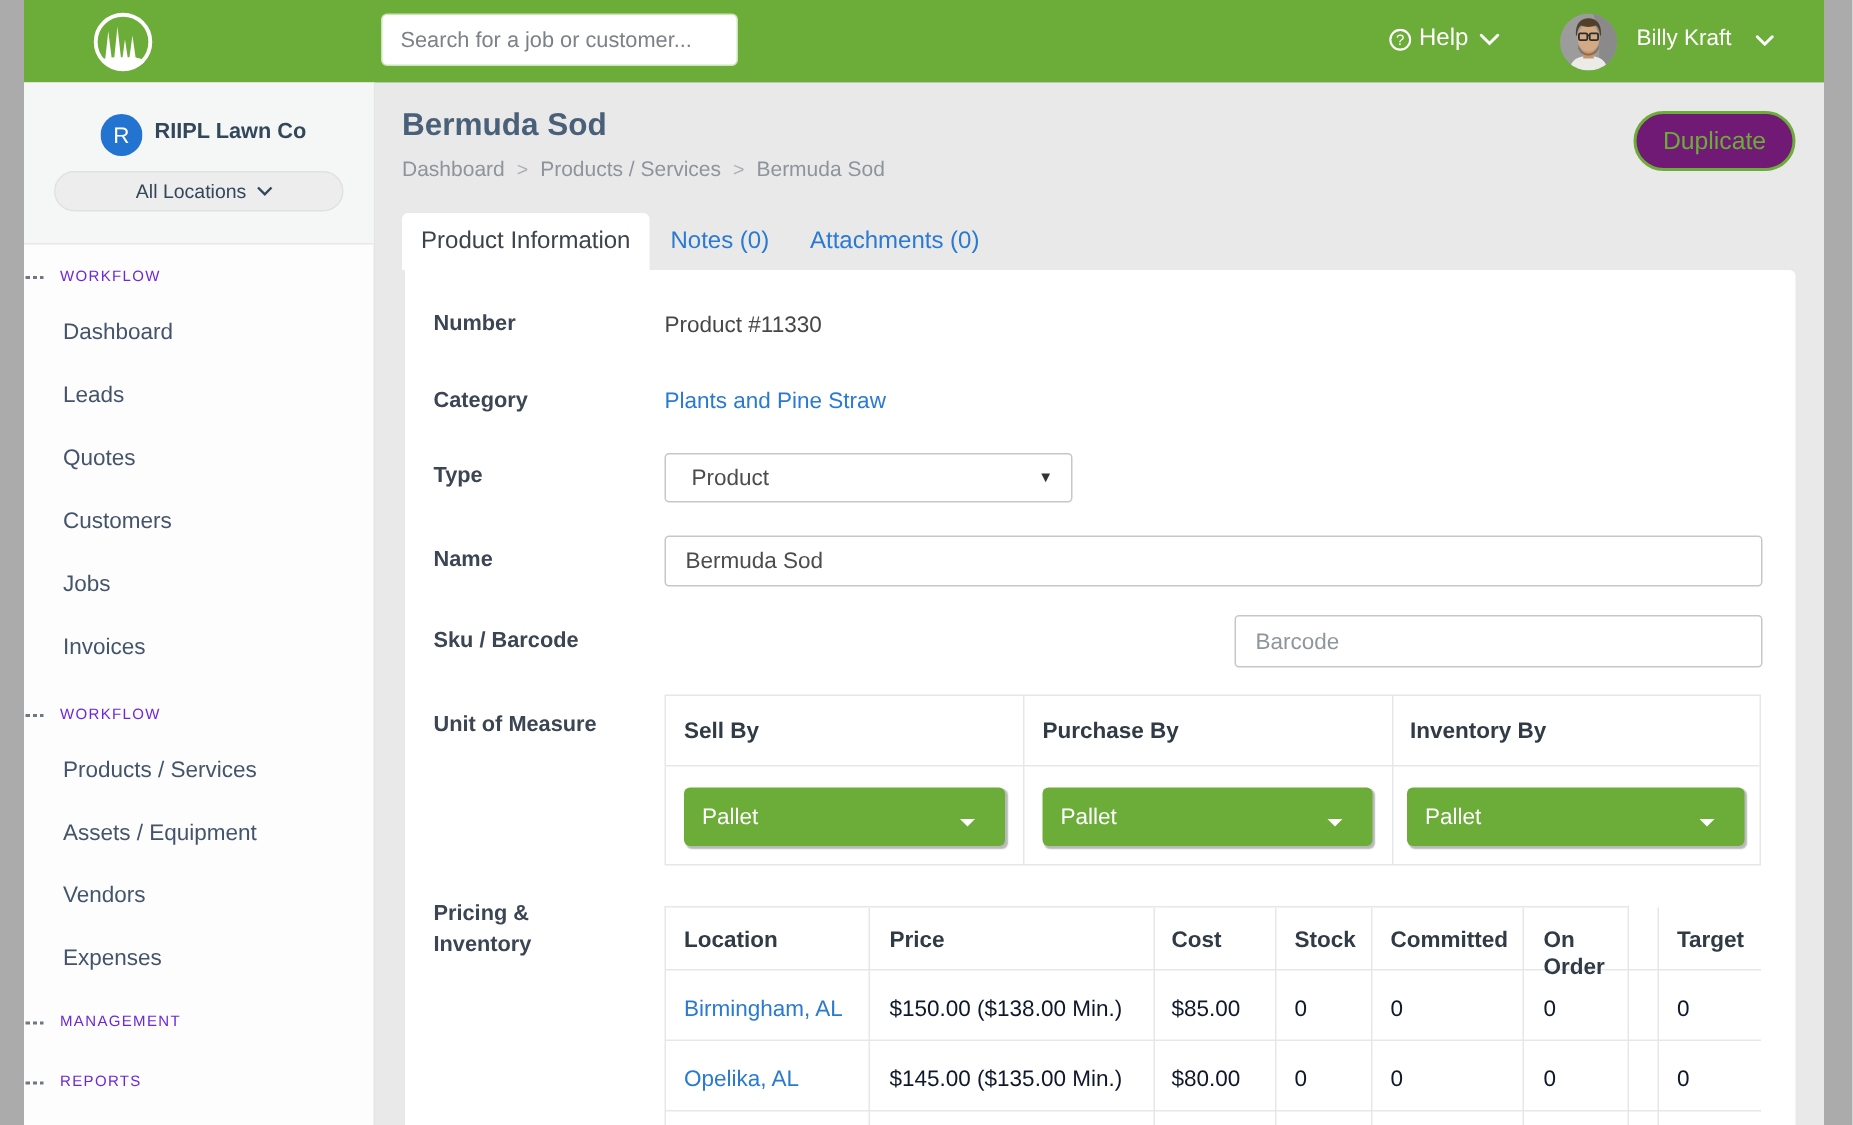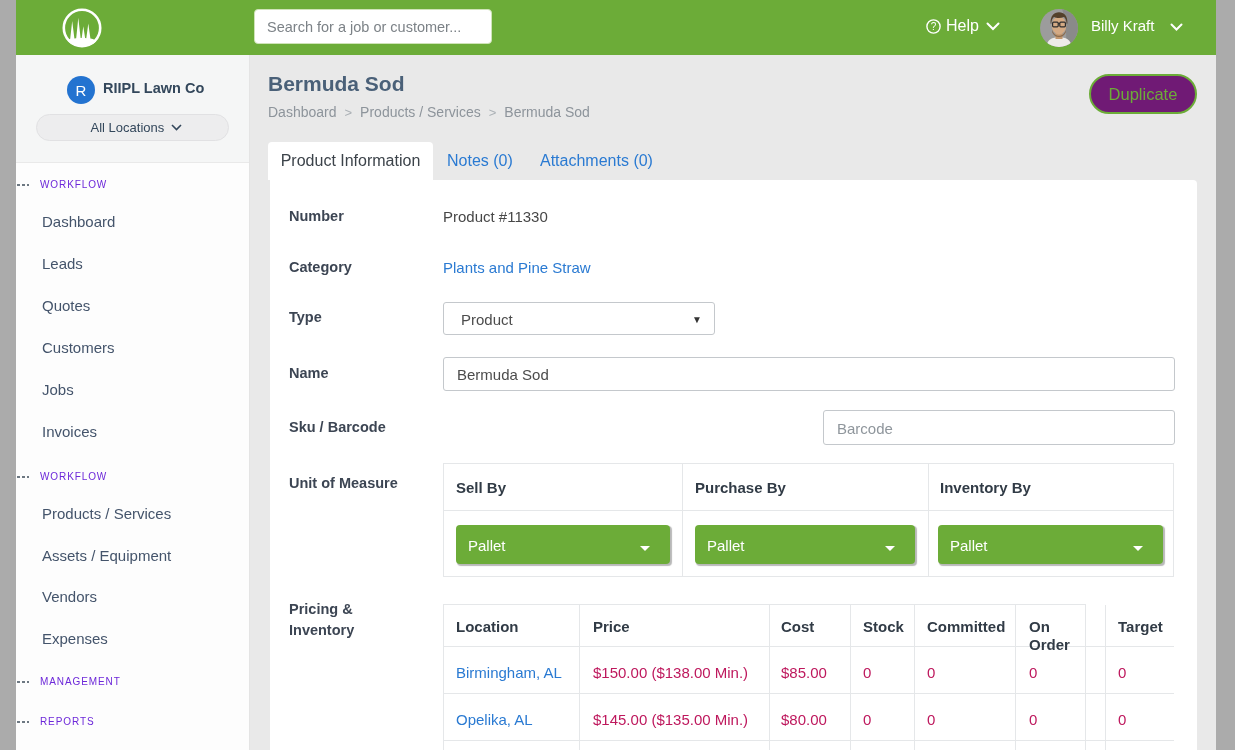--- a/index.html
+++ b/index.html
@@ -46,21 +46,21 @@
 .inp { border:1px solid #c4c8cc; border-radius:3px; background:#fff; font-size:15px; color:#4c4c4c; }
 .inp span { position:absolute; left:13px; top:50%; transform:translateY(-50%); }
 .ph { color:#8f969c; }
 .tbl { border:1px solid #e5e7e9; }
 .vline { background:#e5e7e9; width:1px; }
 .hline { background:#e5e7e9; height:1px; }
 .gbtn { background:#6cac38; border-radius:4px; color:#fff; font-size:15px; box-shadow:1.5px 1.5px 1px rgba(0,0,0,0.28); }
 .gbtn span { position:absolute; left:12px; top:50%; transform:translateY(-50%); }
 .wcaret { position:absolute; right:20px; top:50%; margin-top:1px; width:0; height:0; border-left:5px solid transparent; border-right:5px solid transparent; border-top:5px solid #fff; }
 .th { font-size:15px; font-weight:bold; color:#313b46; height:18px; line-height:18px; }
-.td { font-size:15px; color:#be185d; height:18px; line-height:18px; }
+.td { font-size:15px; color:#0f172a; height:18px; line-height:18px; }
 .link { color:#2a7ad2; }
 </style>
 </head>
 <body>
 <div class="abs" id="topbar">
   <svg class="abs" id="logo-circ" width="40" height="40" viewBox="0 0 40 40">
     <circle cx="20" cy="20" r="18.2" fill="none" stroke="#fff" stroke-width="2.6"></circle>
     <path d="M5.8 32.4 C6.6 31.7 7.4 31.1 8.2 30.8 L10.2 12.9 L12.4 30.4 L14.2 30.2 L16.3 9.7 L18.6 30.1 L19.7 30.1 L21.3 18.2 L23.1 30.1 L24.3 30.2 L26.3 15.6 L28.4 30.4 C30.3 30.6 32.5 31.4 34.4 32.7 C32.1 36.3 26.8 38.2 20 38.2 C13.1 38.2 8.0 36.2 5.8 32.4 Z" fill="#fff"></path>
   </svg>
   <div class="abs" id="search">

